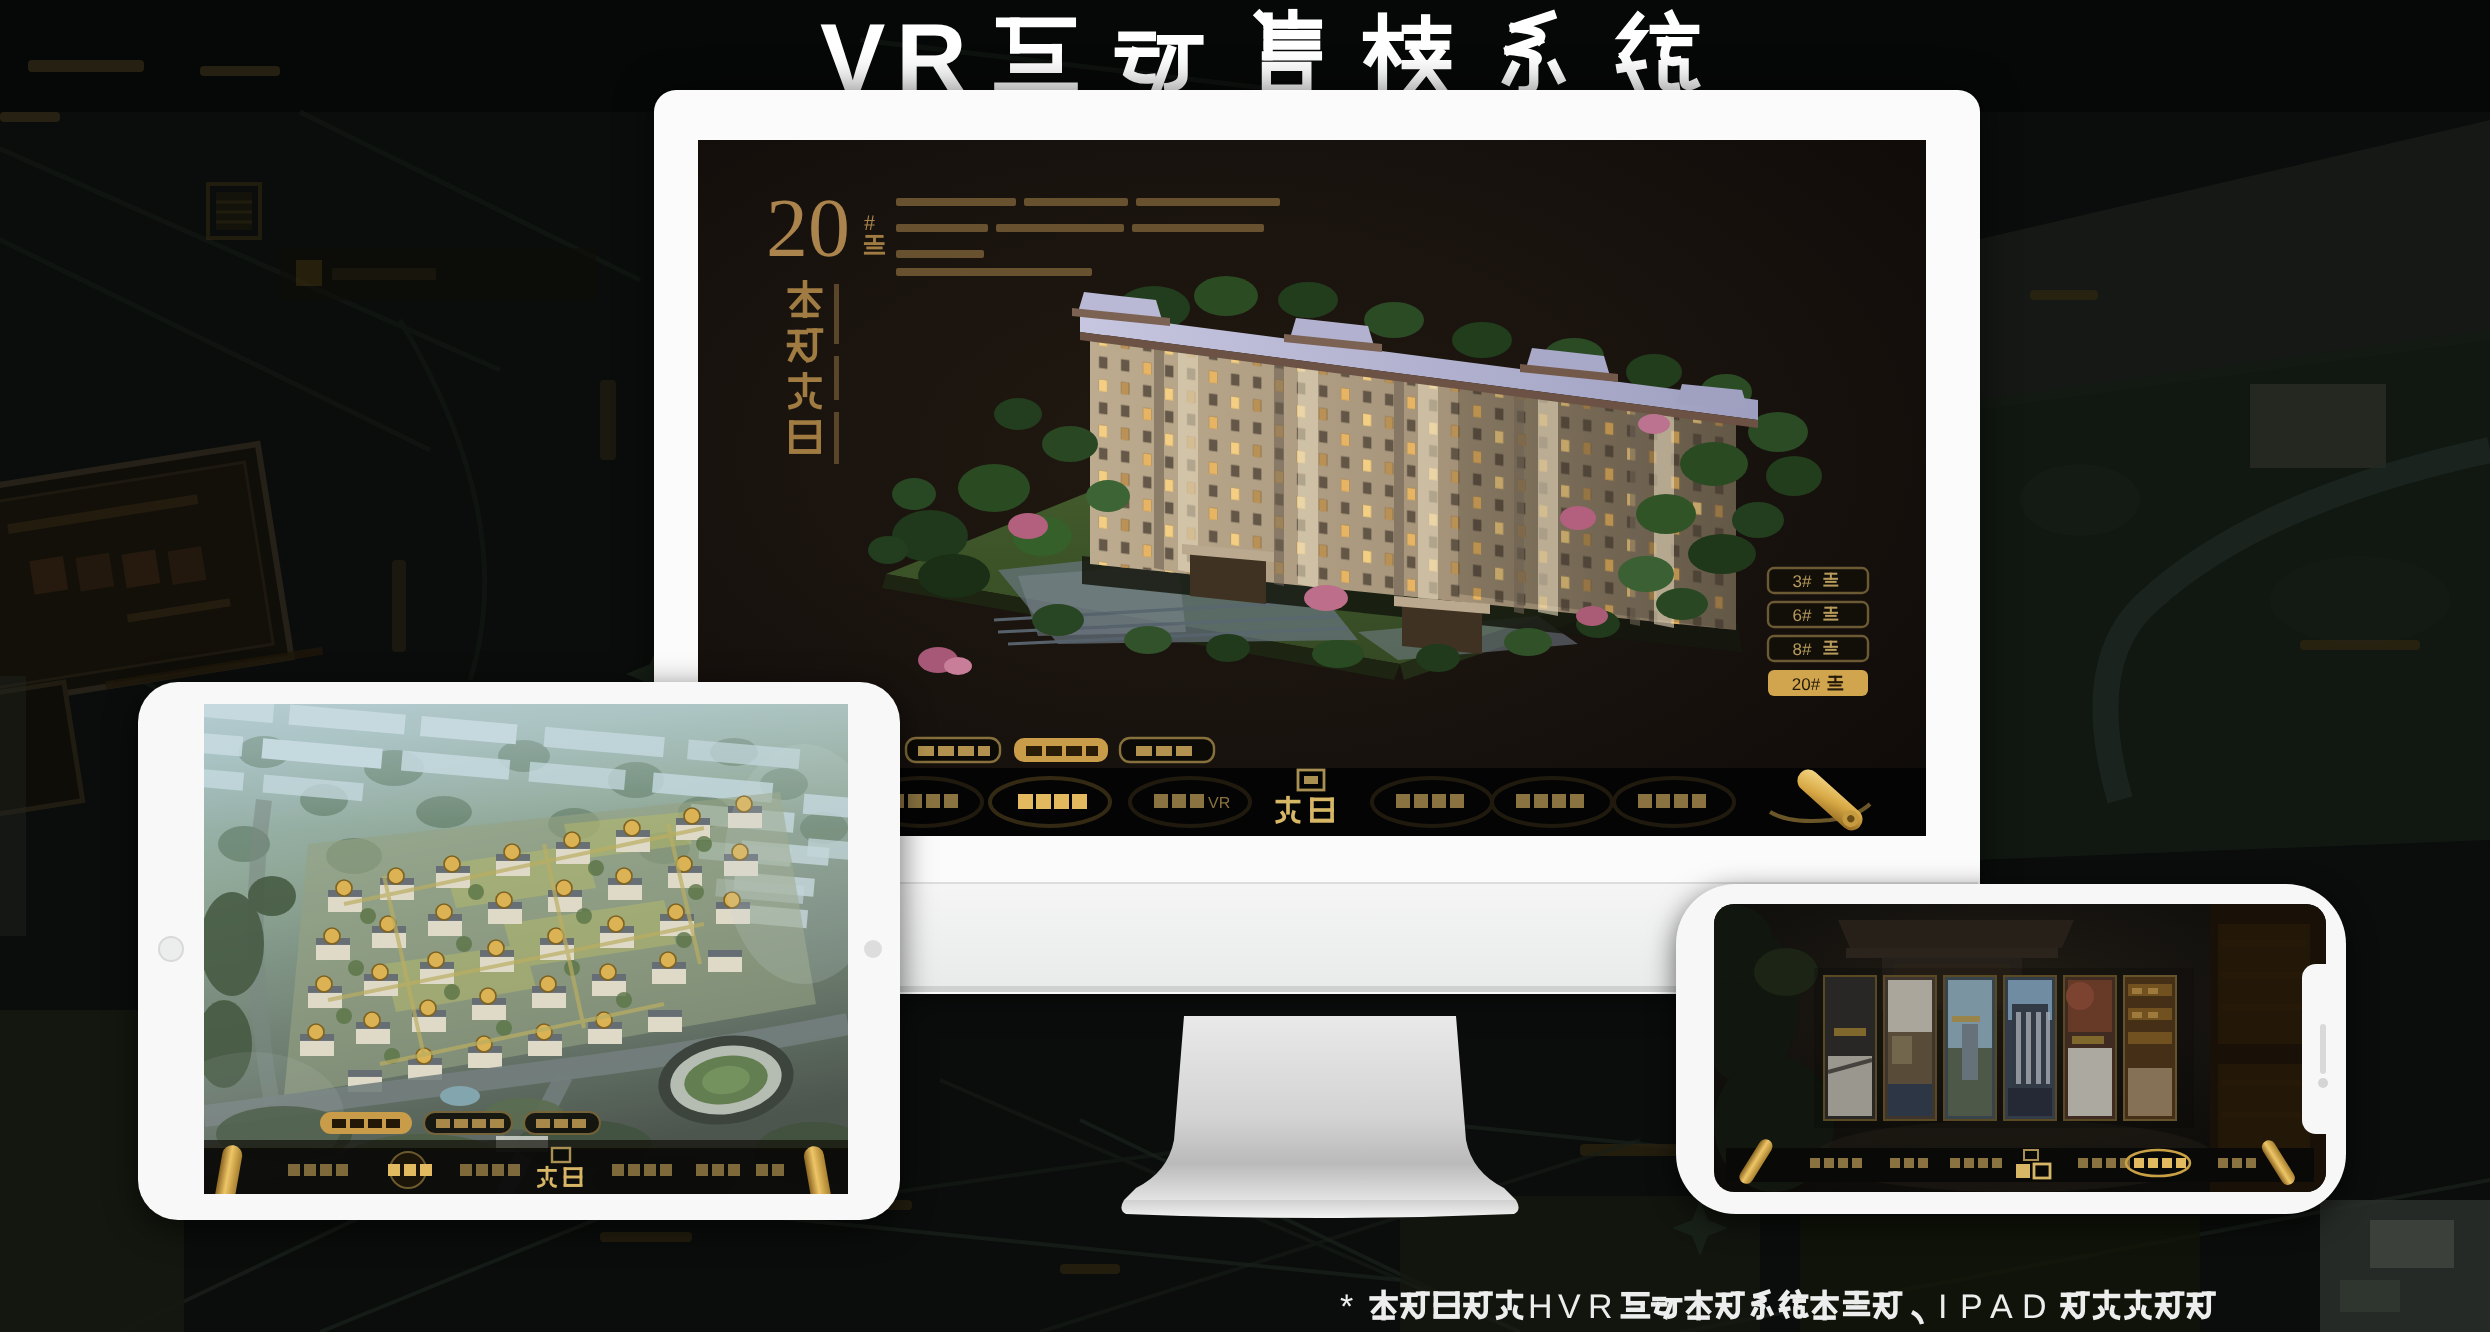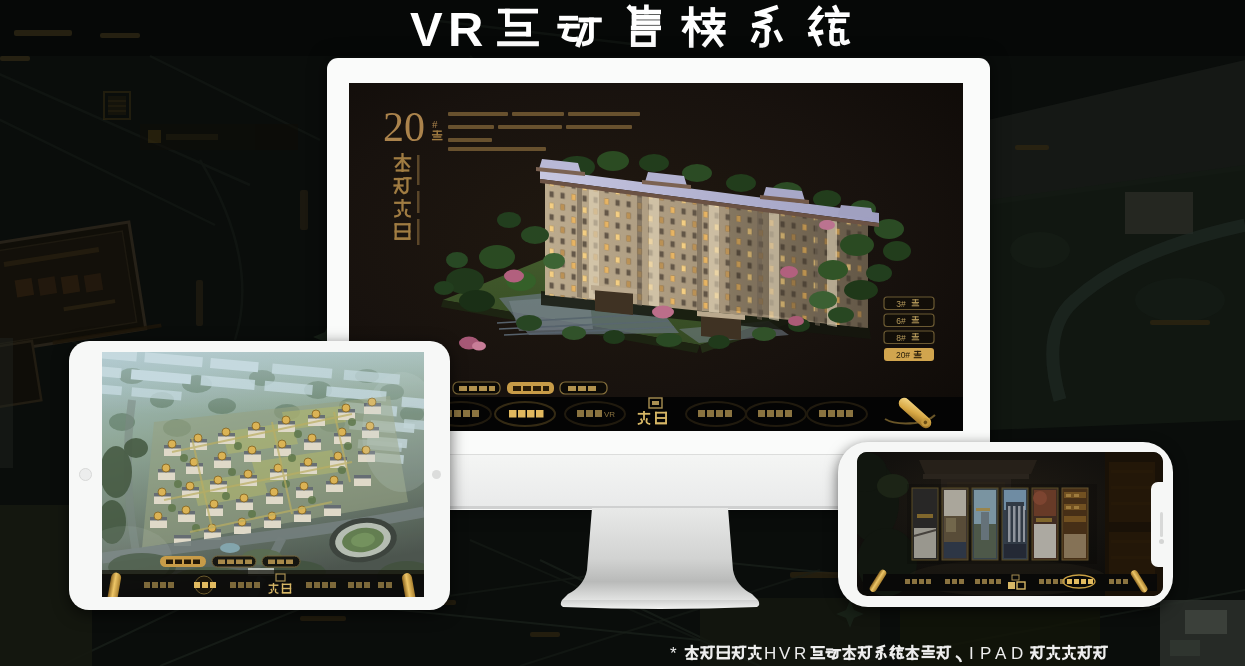--- a/index.html
+++ b/index.html
@@ -216,21 +216,21 @@
   <g color="#ffffff">
     <use href="#g-hu" transform="translate(88,5) scale(0.44)" stroke-width="11"></use>
     <use href="#g-dong" transform="translate(150,5) scale(0.44)" stroke-width="11"></use>
     <use href="#g-shou" transform="translate(212,5) scale(0.44)" stroke-width="10.5"></use>
     <use href="#g-lou" transform="translate(274,5) scale(0.44)" stroke-width="10.5"></use>
     <use href="#g-xi" transform="translate(336,5) scale(0.44)" stroke-width="10.5"></use>
     <use href="#g-tong" transform="translate(398,5) scale(0.44)" stroke-width="10.5"></use>
   </g>
 </svg>
 
-<div class="abs" id="monitor" style="left:327px;top:58px;width:663px;height:452px;">
+<div class="abs" id="monitor" style="left:327px;top:45px;width:663px;height:452px;">
 
   <div class="abs" style="left:0;top:0;width:663px;height:452px;background:#fafbfa;border-radius:11px 11px 6px 6px;box-shadow:0 0 18px rgba(0,0,0,0.55);"></div>
 
   <div class="abs" style="left:1px;top:396px;width:661px;height:54px;background:linear-gradient(#f4f5f4,#e9eaea);border-radius:0 0 6px 6px;border-top:1px solid #dcdddc;"></div>
   <div class="abs" style="left:1px;top:448px;width:661px;height:3px;background:#cfd0d0;border-radius:0 0 4px 4px;"></div>
 
   <svg class="abs" style="left:22px;top:25px;" width="614" height="348" viewBox="0 0 614 348" id="mscreen">
     <defs>
       <radialGradient id="mvig" cx="0.42" cy="0.45" r="0.75">
         <stop offset="0" stop-color="#211910"></stop>

